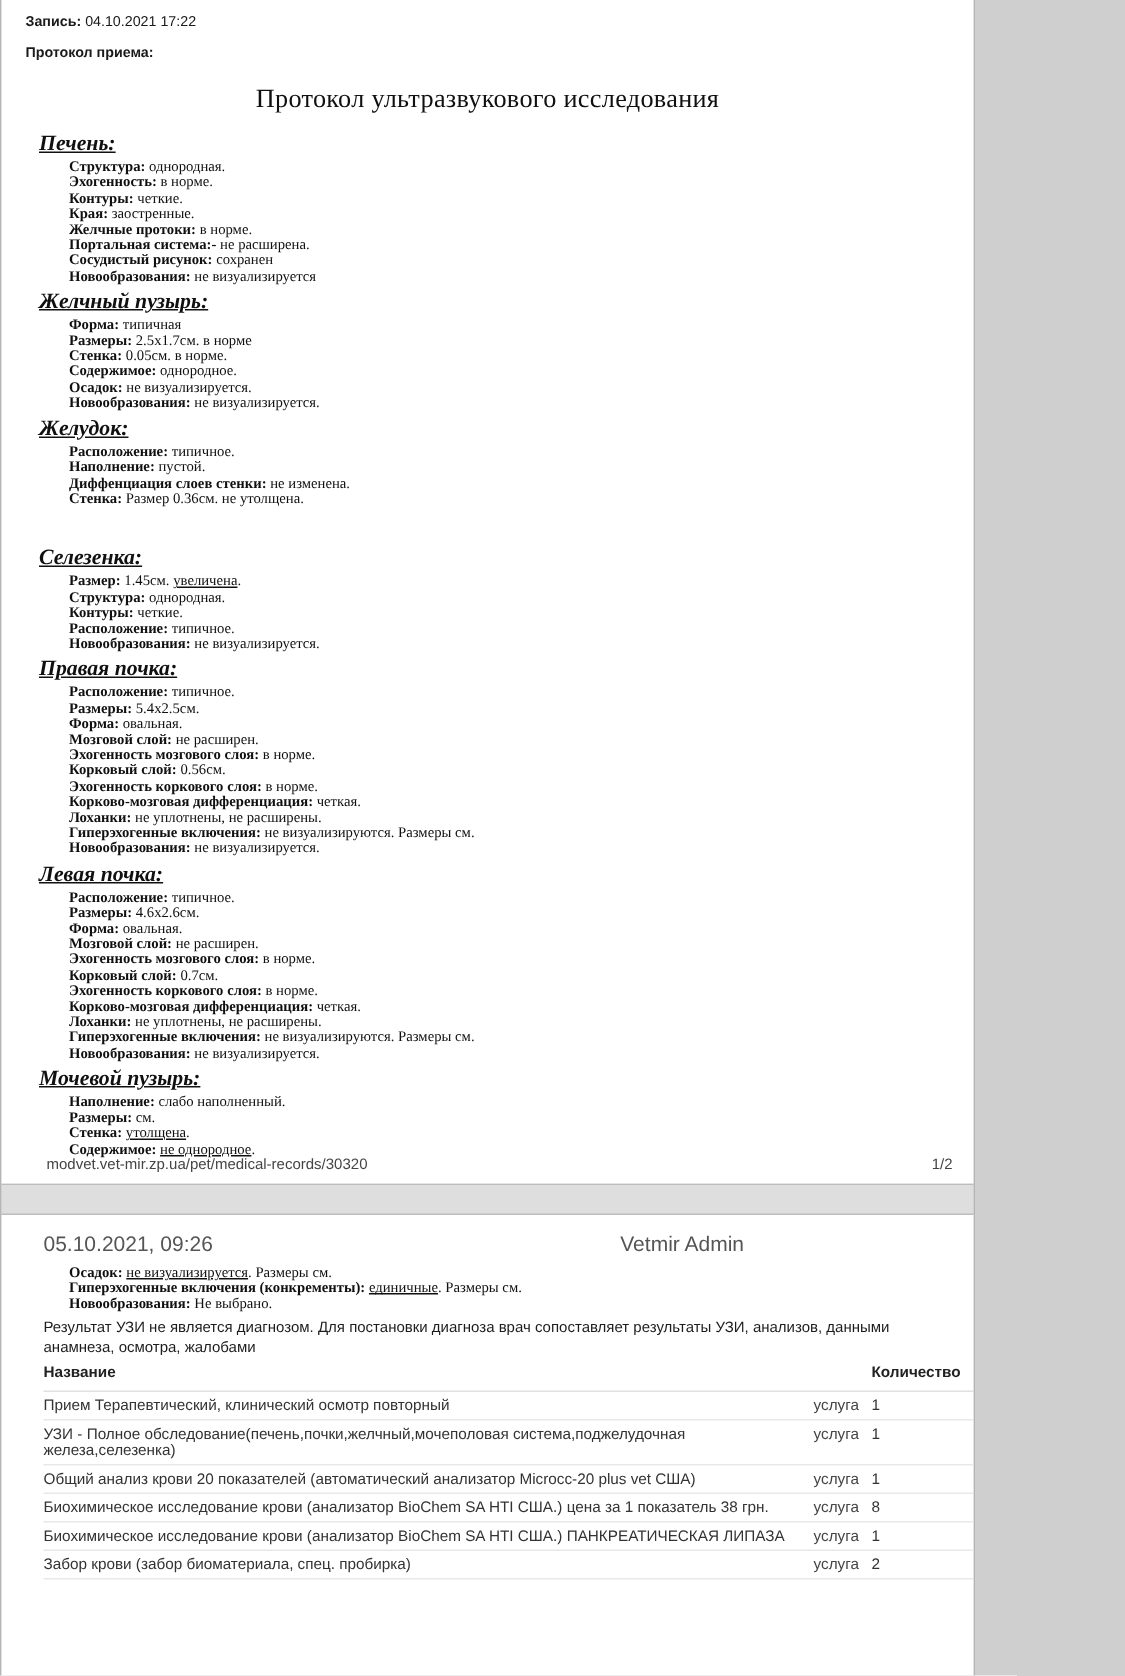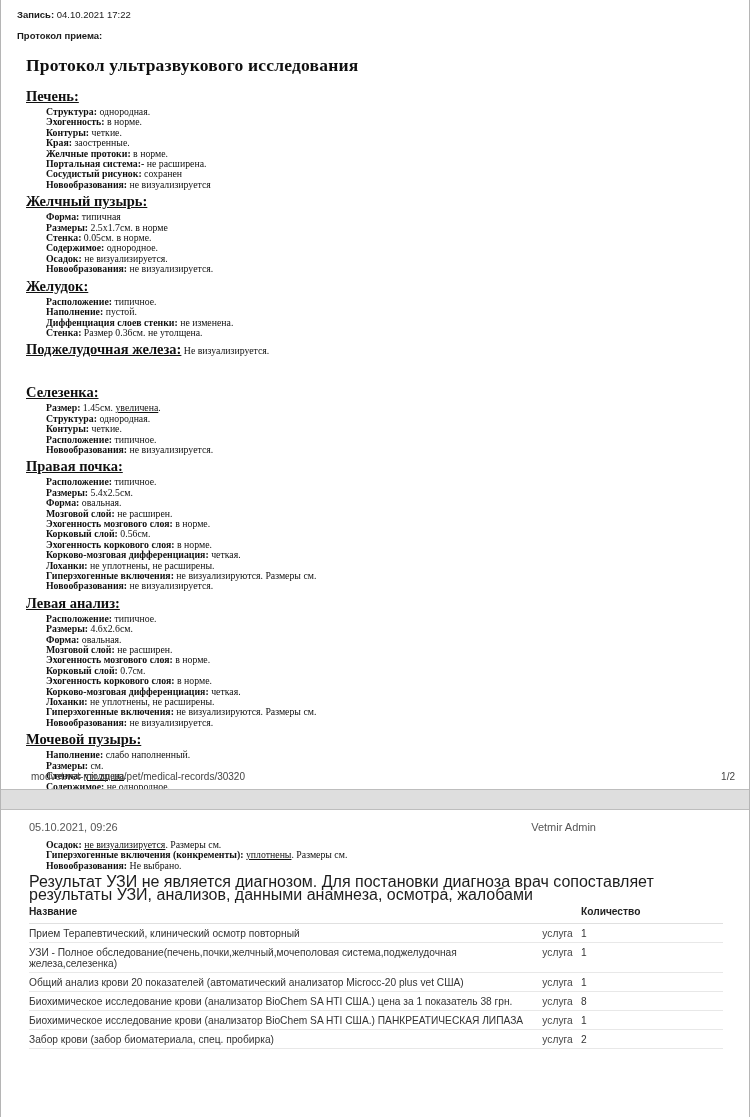--- a/index.html
+++ b/index.html
@@ -1,48 +1,48 @@
 <!DOCTYPE html>
 <html><head>
 <meta charset="utf-8">
 <style>
   *{margin:0;padding:0;box-sizing:border-box;}
   html,body{width:750px;height:1117px;}
   body{background:#cfcfcf;font-family:"Liberation Sans",sans-serif;overflow:hidden;}
-  .canvas{width:750px;height:1117px;display:flex;flex-direction:column;border-left:1px solid #b5b5b5;border-right:1px solid #b5b5b5;}
+  .canvas{width:650px;height:1117px;display:flex;flex-direction:column;border-left:1px solid #b5b5b5;border-right:1px solid #b5b5b5;}
   .page{background:#ffffff;width:100%;position:relative;}
   .page1{height:789px;overflow:hidden;}
   .page-gap{height:21px;background:#dedede;border-top:1px solid #bdbdbd;border-bottom:1px solid #bdbdbd;}
   .page2{flex:1;overflow:hidden;}
 
   .record-meta{padding:9px 16px 0;}
   .record-meta .line{font-size:9.5px;color:#1a1a1a;margin-bottom:10px;}
   .record-meta b{font-weight:bold;}
 
   .doc{font-family:"Liberation Serif",serif;color:#101010;padding:0 25px;}
-  .doc-title{font-size:17.5px;font-weight:bold;margin:14px 0 12px;letter-spacing:.2px;}
-
-  .section-h{font-size:14.5px;font-weight:bold;margin:3px 0 2px;color:#101010;}
+  .doc-title{font-size:17.5px;font-weight:normal;text-align:center;margin:14px 0 12px;letter-spacing:.2px;}
+
+  .section-h{font-size:14.5px;font-weight:bold;margin:3px 0 2px;color:#101010;font-style:italic;}
   .section-h .hu{text-decoration:underline;}
   .section-h .inline-val{font-weight:normal;font-size:9.8px;}
   .section-h.big{font-size:17px;margin:6px 0 4px;}
   .section.extra-top{margin-top:26px;}
   .fields{padding-left:20px;margin-bottom:3px;}
   .field{font-size:9.8px;line-height:10.4px;color:#101010;}
   .field b{font-weight:bold;}
   .u{text-decoration:underline;}
 
   .page-footer{position:absolute;left:30px;right:14px;bottom:7px;display:flex;justify-content:space-between;font-size:10px;color:#444;font-family:"Liberation Sans",sans-serif;}
 
-  .p2-header{display:flex;font-size:11px;color:#555;padding:11px 28px 0;}
+  .p2-header{display:flex;font-size:14px;color:#555;padding:11px 28px 0;}
   .p2-user{margin-left:auto;margin-right:125px;}
   .p2-fields{padding:7px 0 0 45px;font-family:"Liberation Serif",serif;color:#101010;}
   .p2-doc{font-family:"Liberation Serif",serif;padding:4px 25px 0;color:#101010;}
   .conclusion{font-size:13.3px;font-weight:bold;text-decoration:underline;line-height:16px;margin:2px 0 0;}
-  .disclaimer{font-size:16px;color:#1d1d1d;line-height:12.5px;margin:5px 28px 0;}
+  .disclaimer{font-size:10px;color:#1d1d1d;line-height:12.5px;margin:5px 28px 0;}
   .done-label{font-size:10px;font-weight:bold;color:#1d1d1d;margin:12px 28px 4px;}
 
   table.services{width:694px;margin:0 28px;border-collapse:collapse;font-size:10.2px;color:#333;font-family:"Liberation Sans",sans-serif;}
   table.services th{text-align:left;font-weight:bold;color:#222;padding:5px 0 6px;border-bottom:1px solid #e0e0e0;}
   table.services td{padding:3.5px 0;border-bottom:1px solid #e8e8e8;vertical-align:top;word-break:break-word;}
   td.c-name,th.c-name{width:505px;padding-right:14px;}
   td.c-type,th.c-type{width:47px;color:#444;text-align:center;}
   td.c-qty,th.c-qty{width:142px;}
 </style>
 </head>
@@ -90,24 +90,20 @@
           </div>
           <div class="section">
             <div class="section-h"><span class="hu">Желудок:</span></div>
             <div class="fields">
               <div class="field"><b>Расположение:</b> типичное.</div>
               <div class="field"><b>Наполнение:</b> пустой.</div>
               <div class="field"><b>Диффенциация слоев стенки:</b> не изменена.</div>
               <div class="field"><b>Стенка:</b> Размер 0.36см. не утолщена.</div>
             </div>
           </div>
-          <div class="section">
-            <div class="section-h"><span class="hu">Поджелудочная железа:</span><span class="inline-val"> Не визуализируется.</span></div>
-            <div class="fields"></div>
-          </div>
           <div class="section extra-top">
             <div class="section-h"><span class="hu">Селезенка:</span></div>
             <div class="fields">
               <div class="field"><b>Размер:</b> 1.45см. <span class="u">увеличена</span>.</div>
               <div class="field"><b>Структура:</b> однородная.</div>
               <div class="field"><b>Контуры:</b> четкие.</div>
               <div class="field"><b>Расположение:</b> типичное.</div>
               <div class="field"><b>Новообразования:</b> не визуализируется.</div>
             </div>
           </div>
@@ -121,21 +117,21 @@
               <div class="field"><b>Эхогенность мозгового слоя:</b> в норме.</div>
               <div class="field"><b>Корковый слой:</b> 0.56см.</div>
               <div class="field"><b>Эхогенность коркового слоя:</b> в норме.</div>
               <div class="field"><b>Корково-мозговая дифференциация:</b> четкая.</div>
               <div class="field"><b>Лоханки:</b> не уплотнены, не расширены.</div>
               <div class="field"><b>Гиперэхогенные включения:</b> не визуализируются. Размеры см.</div>
               <div class="field"><b>Новообразования:</b> не визуализируется.</div>
             </div>
           </div>
           <div class="section">
-            <div class="section-h"><span class="hu">Левая анализ:</span></div>
+            <div class="section-h"><span class="hu">Левая почка:</span></div>
             <div class="fields">
               <div class="field"><b>Расположение:</b> типичное.</div>
               <div class="field"><b>Размеры:</b> 4.6х2.6см.</div>
               <div class="field"><b>Форма:</b> овальная.</div>
               <div class="field"><b>Мозговой слой:</b> не расширен.</div>
               <div class="field"><b>Эхогенность мозгового слоя:</b> в норме.</div>
               <div class="field"><b>Корковый слой:</b> 0.7см.</div>
               <div class="field"><b>Эхогенность коркового слоя:</b> в норме.</div>
               <div class="field"><b>Корково-мозговая дифференциация:</b> четкая.</div>
               <div class="field"><b>Лоханки:</b> не уплотнены, не расширены.</div>
@@ -164,21 +160,21 @@
   <div class="page-gap"></div>
 
   <div class="page page2">
     <div class="p2-header">
       <span>05.10.2021, 09:26</span>
       <span class="p2-user">Vetmir Admin</span>
     </div>
 
     <div class="p2-fields" id="fields2">
         <div class="field"><b>Осадок:</b> <span class="u">не визуализируется</span>. Размеры см.</div>
-        <div class="field"><b>Гиперэхогенные включения (конкременты):</b> <span class="u">уплотнены</span>. Размеры см.</div>
+        <div class="field"><b>Гиперэхогенные включения (конкременты):</b> <span class="u">единичные</span>. Размеры см.</div>
         <div class="field"><b>Новообразования:</b> Не выбрано.</div>
       </div>
 
 
     <p class="disclaimer"> Результат УЗИ не является диагнозом. Для постановки диагноза врач сопоставляет результаты УЗИ, анализов, данными анамнеза, осмотра, жалобами</p>
 
 
     <table class="services">
       <thead>
         <tr>

